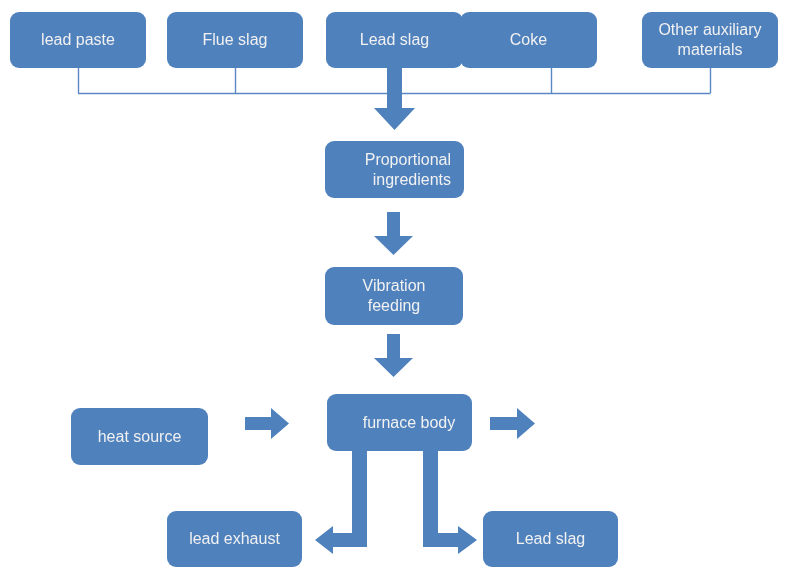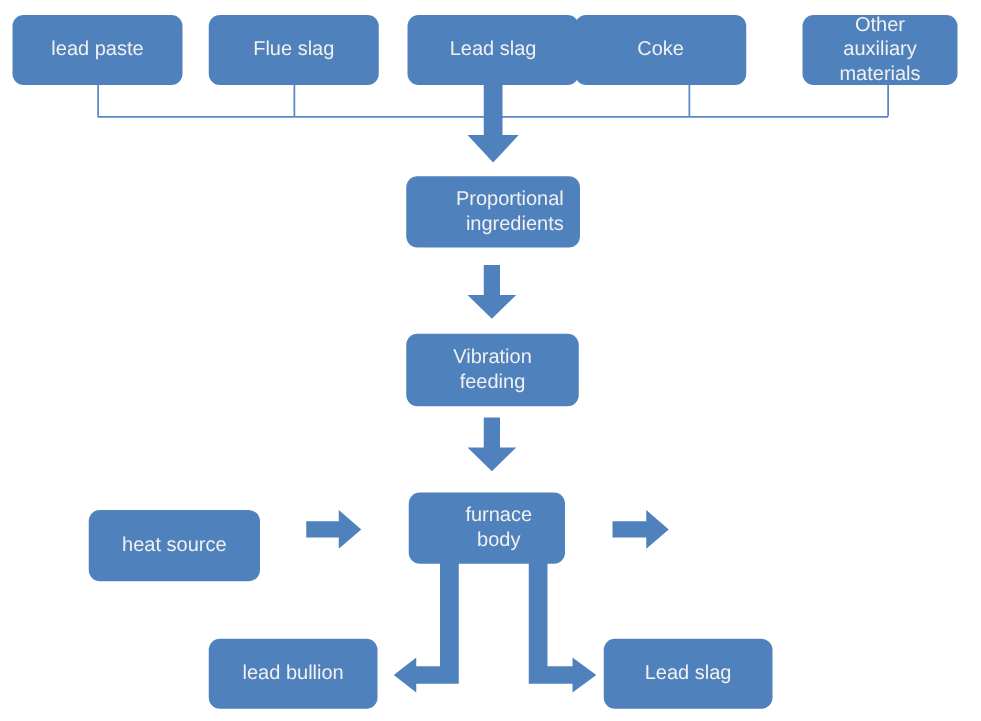--- a/index.html
+++ b/index.html
@@ -63,24 +63,24 @@
 
     <polygon class="arrow" points="352,449 367,449 367,547 333,547 333,554 315,540 333,526 333,533 352,533"></polygon>
 
     <polygon class="arrow" points="423,449 438,449 438,533 458,533 458,526 477,540 458,554 458,547 423,547"></polygon>
   </svg>
 
   <div class="node" style="left:10px; top:12px; width:136px; height:56px;text-align:center;">lead paste</div>
   <div class="node" style="left:167px; top:12px; width:136px; height:56px;">Flue slag</div>
   <div class="node" style="left:326px; top:12px; width:137px; height:56px;">Lead slag</div>
   <div class="node" style="left:460px; top:12px; width:137px; height:56px;">Coke</div>
-  <div class="node" style="left:642px; top:12px; width:124px; height:56px;">Other auxiliary materials</div>
+  <div class="node" style="left:642px; top:12px; width:136px; height:56px;">Other auxiliary materials</div>
 
   <div class="node" style="left:325px; top:141px; width:139px; height:57px;text-align:right;">Proportional ingredients</div>
   <div class="node" style="left:325px; top:267px; width:138px; height:58px;">Vibration feeding</div>
 
   <div class="node" style="left:71px; top:408px; width:137px; height:57px;">heat source</div>
-  <div class="node" style="left:327px; top:394px; width:125px; height:57px;padding-left:32px;">furnace body</div>
+  <div class="node" style="left:327px; top:394px; width:145px; height:57px;padding-left:32px;">furnace body</div>
 
-  <div class="node" style="left:167px; top:511px; width:135px; height:56px;">lead bullion</div>
+  <div class="node" style="left:167px; top:511px; width:135px; height:56px;">lead exhaust</div>
   <div class="node" style="left:483px; top:511px; width:135px; height:56px;">Lead slag</div>
 
 </div>
 
 </body></html>

